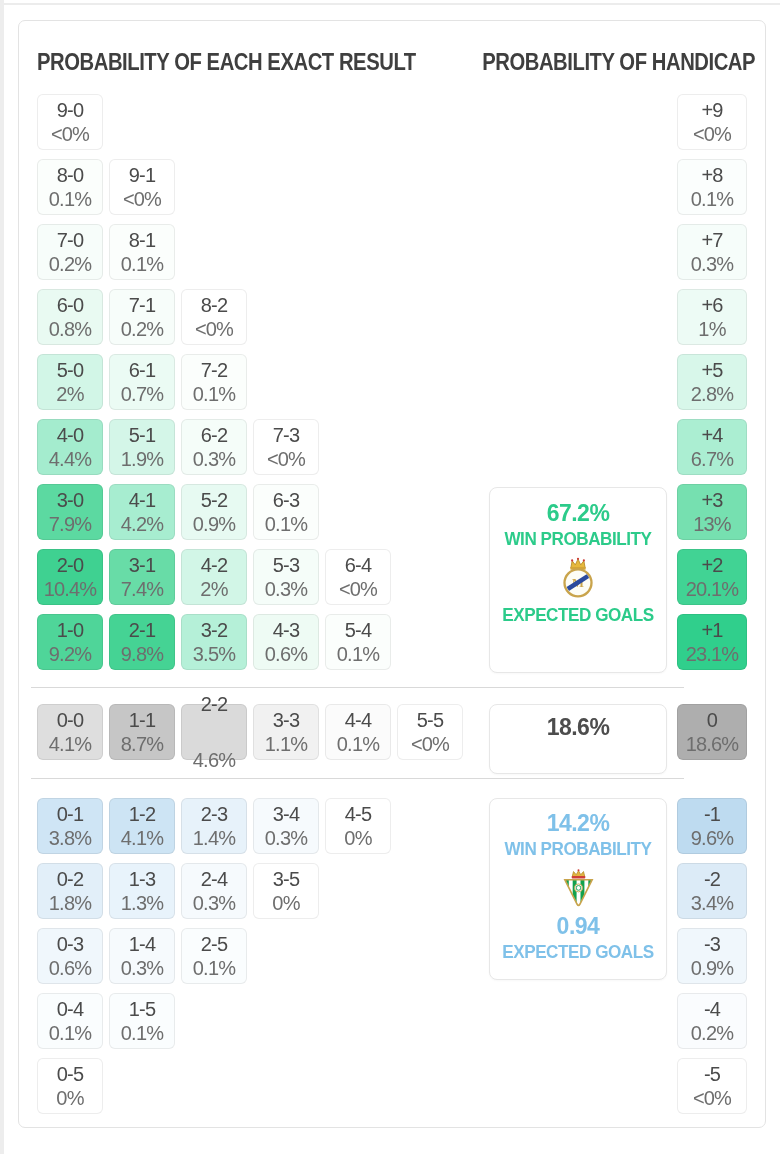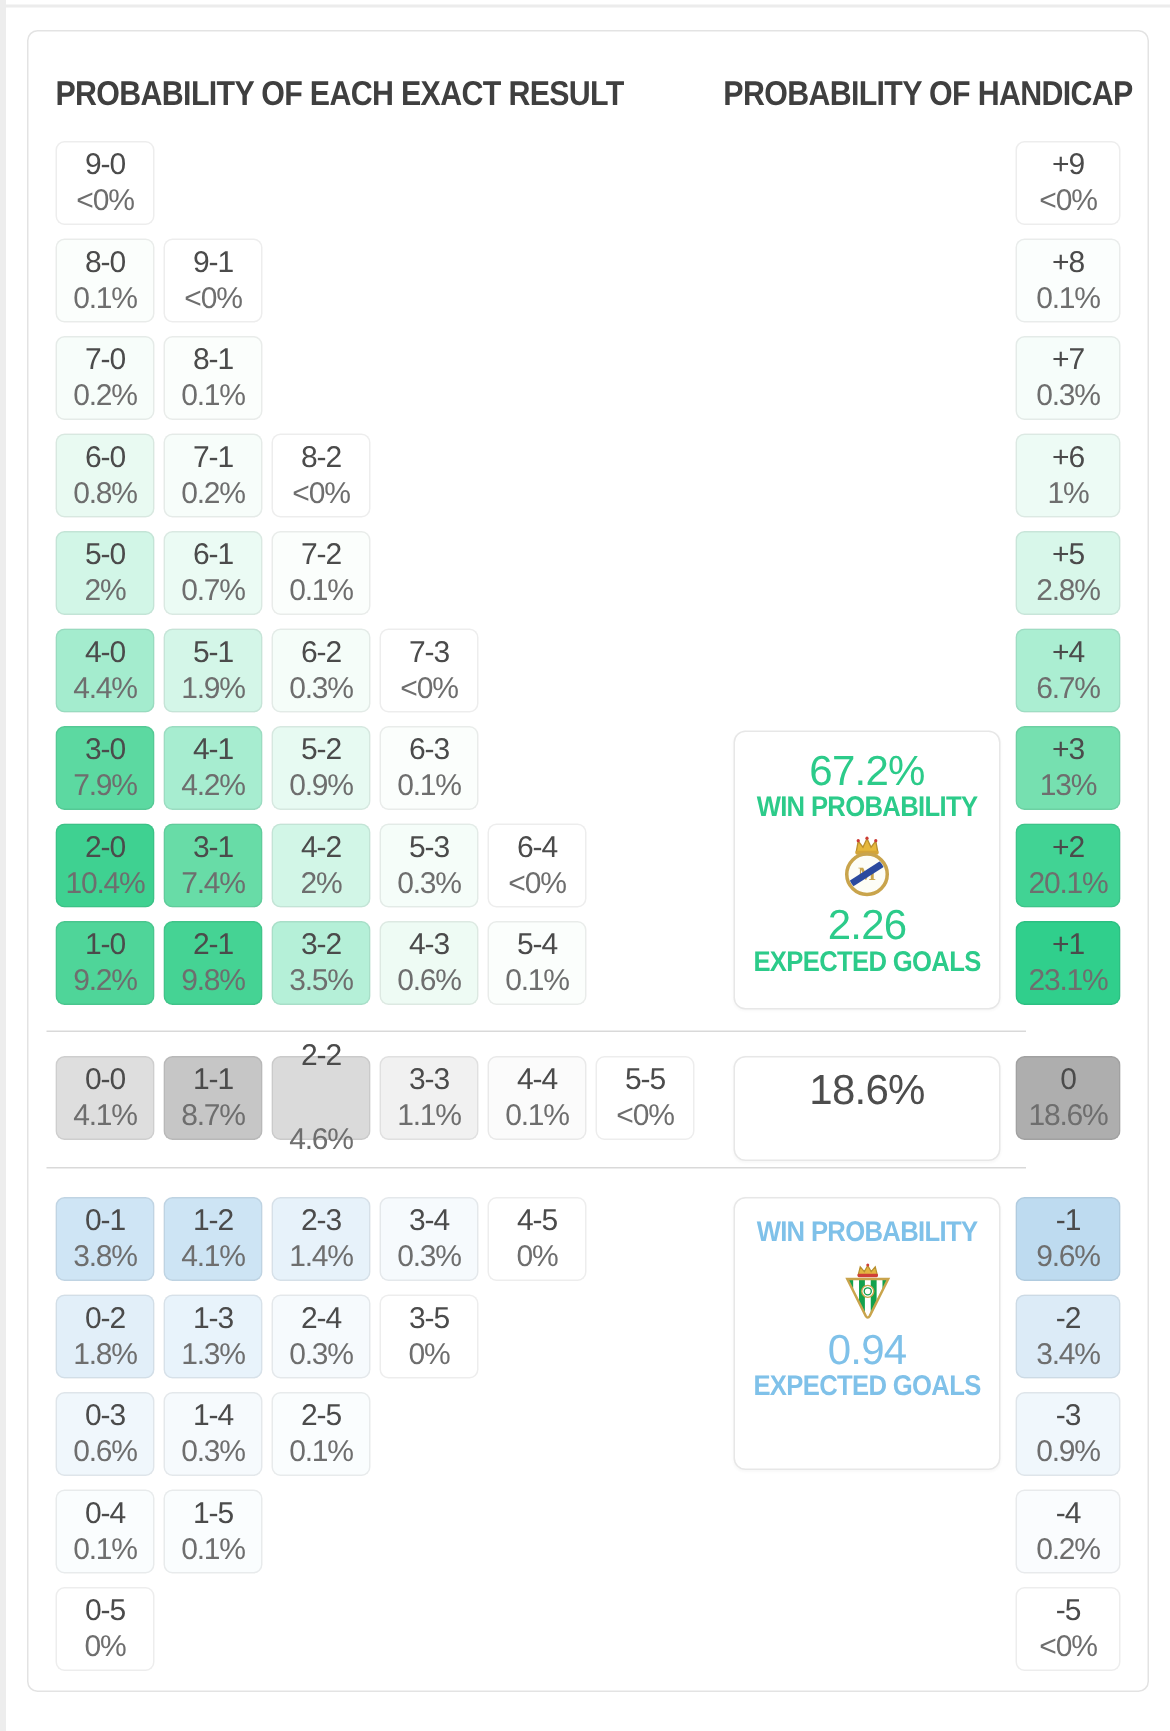--- a/index.html
+++ b/index.html
@@ -22,21 +22,21 @@
   .cell .pct{color:#6e6e6e;}
   .divider{position:absolute;left:12px;width:653px;height:1px;background:#d9d9d9;}
   .div1{top:666px;}
   .div2{top:757px;}
   
   .sum-box{position:absolute;background:#fff;border:1px solid #e7e7e7;border-radius:8px;
            box-sizing:border-box;text-align:center;box-shadow:0 1px 2px rgba(0,0,0,0.03);}
   .sum-home{left:470px;top:466px;width:178px;height:186px;padding-top:12px;}
   .sum-draw{left:470px;top:683px;width:178px;height:70px;padding-top:8px;}
   .sum-away{left:470px;top:777px;width:178px;height:182px;padding-top:11px;}
-  .big{font-size:28px;font-weight:normal;letter-spacing:-0.5px;line-height:27px;}
+  .big{font-size:23px;font-weight:bold;letter-spacing:-0.5px;line-height:27px;}
   .lbl{font-size:19px;font-weight:bold;letter-spacing:-0.5px;line-height:23px;
        transform:scaleX(0.9);transform-origin:center;white-space:nowrap;}
   .crest{height:44px;margin:5px 0 4px 0;display:flex;justify-content:center;align-items:center;}
   .sum-draw .big{line-height:28px;}
 </style>
 </head>
 <body>
 
 <div class="stage">
   <div class="topline"></div>
@@ -323,29 +323,29 @@
           <circle cx="26.5" cy="4.6" r="1.2" fill="#cc3b35"></circle>
           <rect x="11.5" y="12" width="17" height="3" rx="1" fill="#d4a537"></rect>
           <circle cx="20" cy="29.5" r="15" fill="#fdfdf6" stroke="#c9a44c" stroke-width="2.6"></circle>
           <clipPath id="rm-clip">
               <circle cx="20" cy="29.5" r="13.4"></circle>
             </clipPath>
           <text x="20" y="34" text-anchor="middle" font-size="14" font-weight="bold" fill="#c9a44c" font-family="Liberation Serif,serif">M</text>
           <path d="M6 38 L34 20" stroke="#2b4a9e" stroke-width="5" clip-path="url(#rm-clip)"></path>
         </svg>
       </div>
-      <div class="big c-home" style="color: rgb(44, 203, 138);">2.26</div>
       <div class="lbl c-home" style="color: rgb(44, 203, 138);">EXPECTED GOALS</div>
     </div>
 
     <div class="sum-box sum-draw">
       <div class="big c-drawval" style="color: rgb(77, 77, 77);">18.6%</div>
     </div>
 
     <div class="sum-box sum-away">
+      <div class="big c-away" style="color: rgb(127, 193, 233);">14.2%</div>
       <div class="lbl c-away" style="color: rgb(127, 193, 233);">WIN PROBABILITY</div>
       <div class="crest">
         <svg viewBox="0 0 36 44" width="33" height="40" aria-hidden="true">
           <path d="M11 11 L12.5 5 L15.5 8.5 L18 4 L20.5 8.5 L23.5 5 L25 11 Z" fill="#e3b440" stroke="#b8902e" stroke-width="0.9"></path>
           <circle cx="18" cy="3.6" r="1.1" fill="#cf4038"></circle>
           <rect x="10.5" y="10" width="15" height="2.6" rx="1" fill="#cf4038"></rect>
           <clipPath id="betis-clip">
               <path d="M3 14 L33 14 L19.5 41 Q18 43.5 16.5 41 Z"></path>
             </clipPath>
           <path d="M3 14 L33 14 L19.5 41 Q18 43.5 16.5 41 Z" fill="#ffffff"></path>

